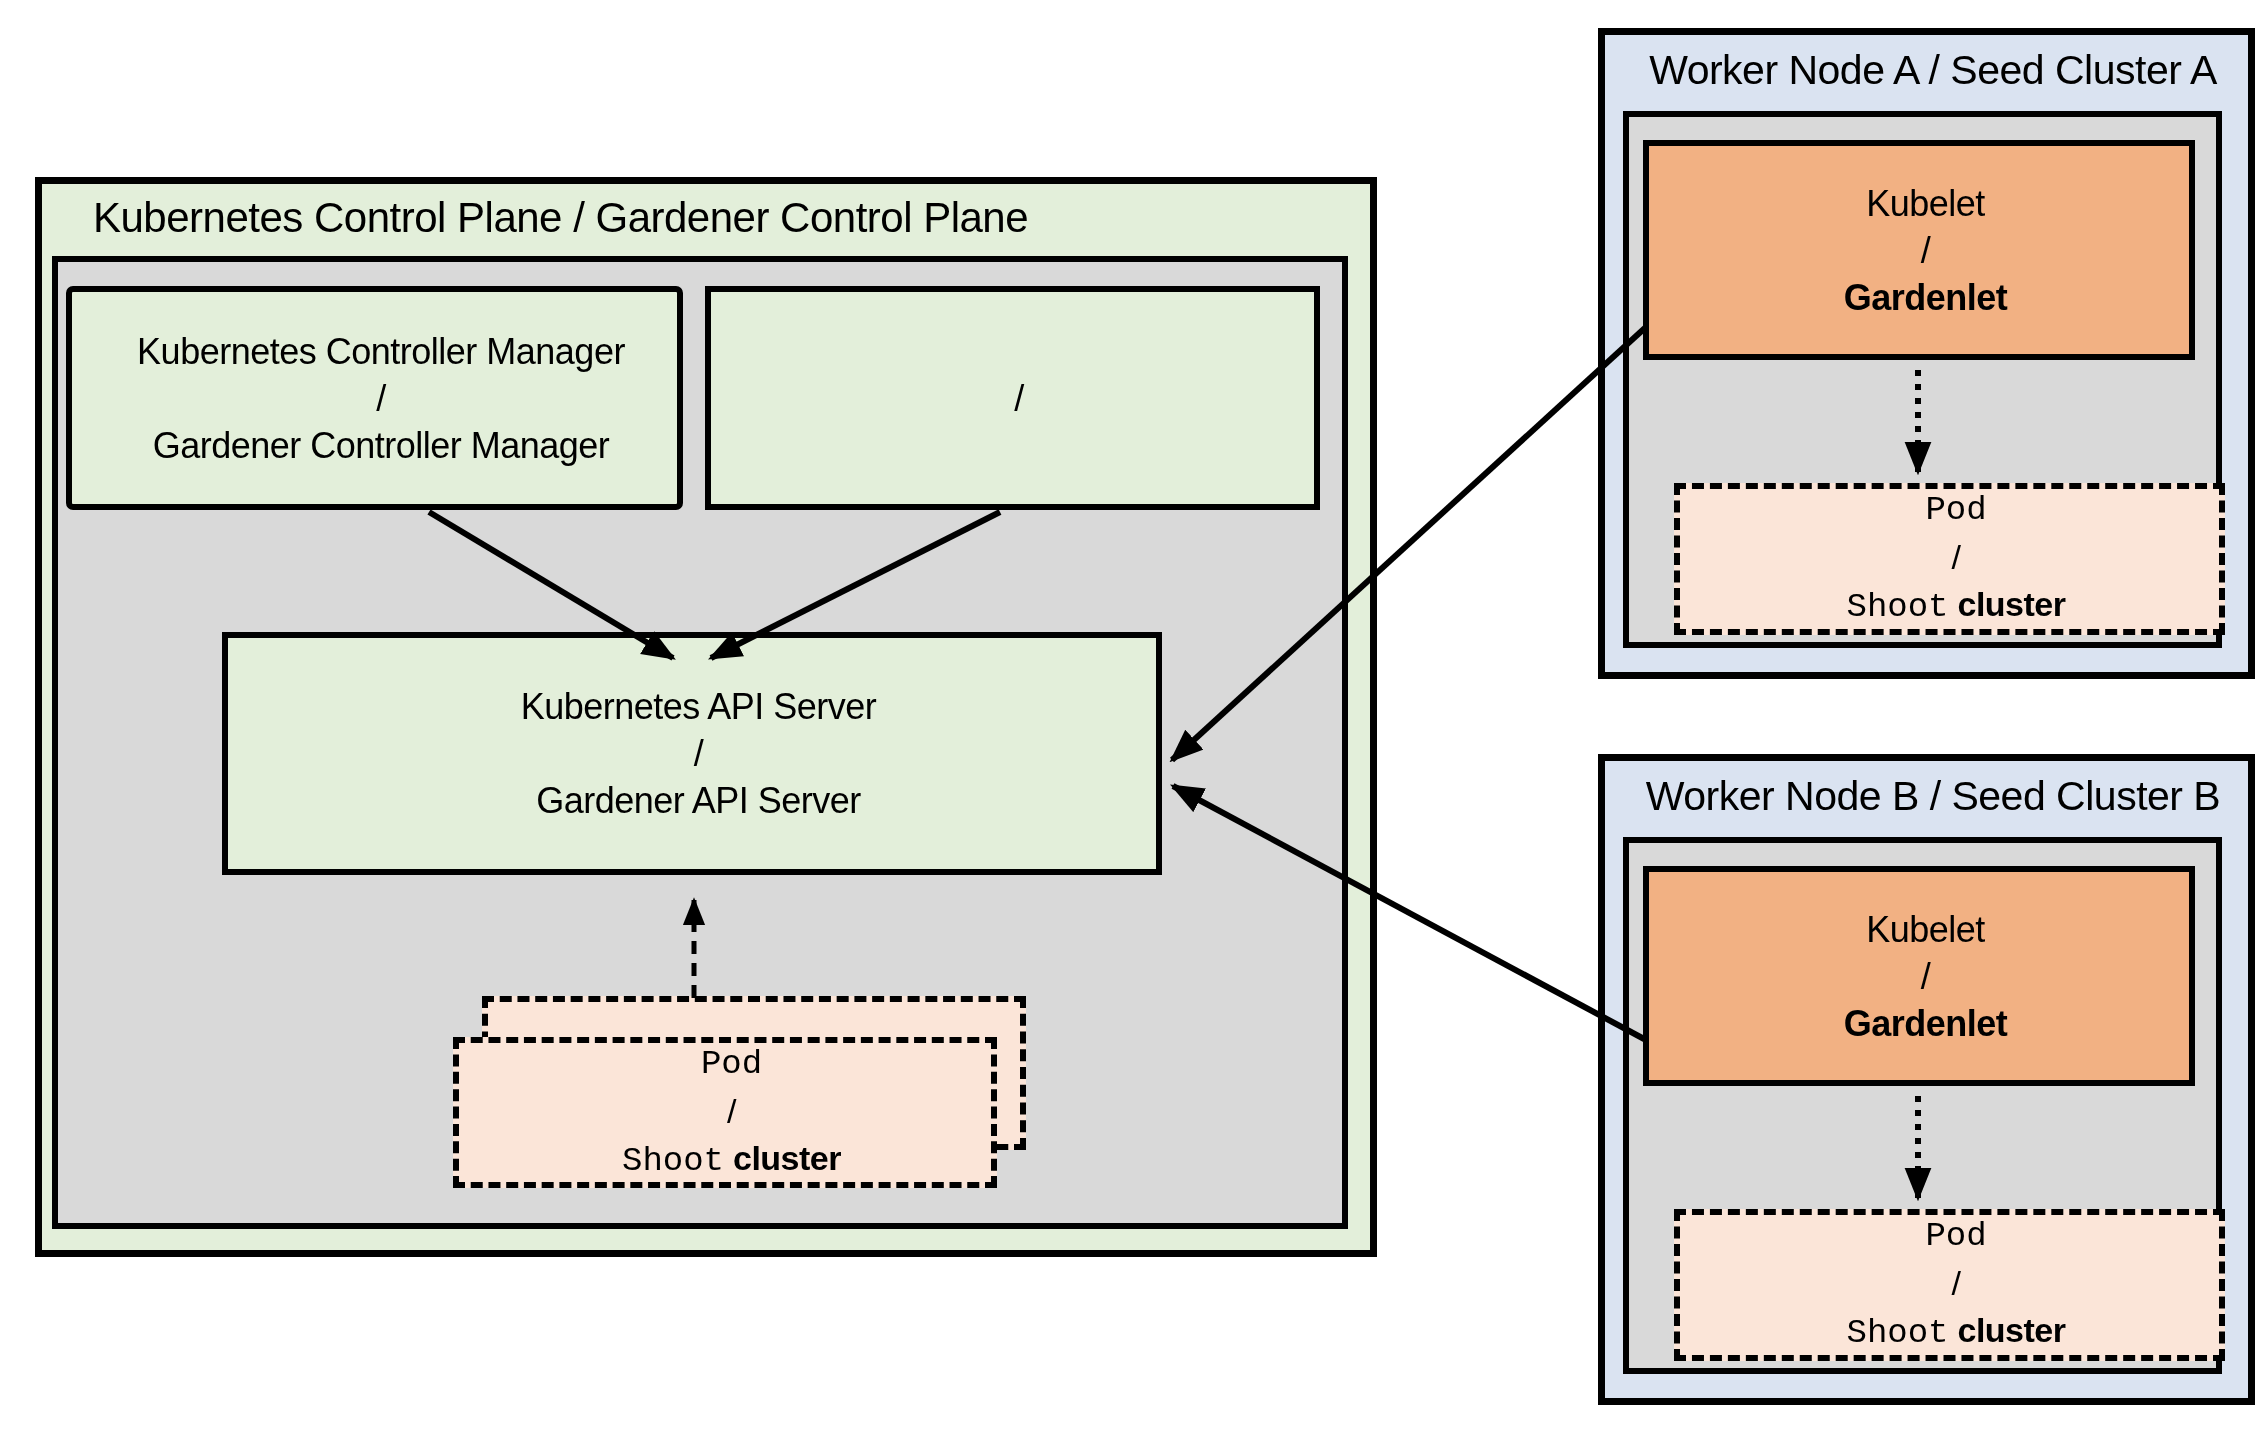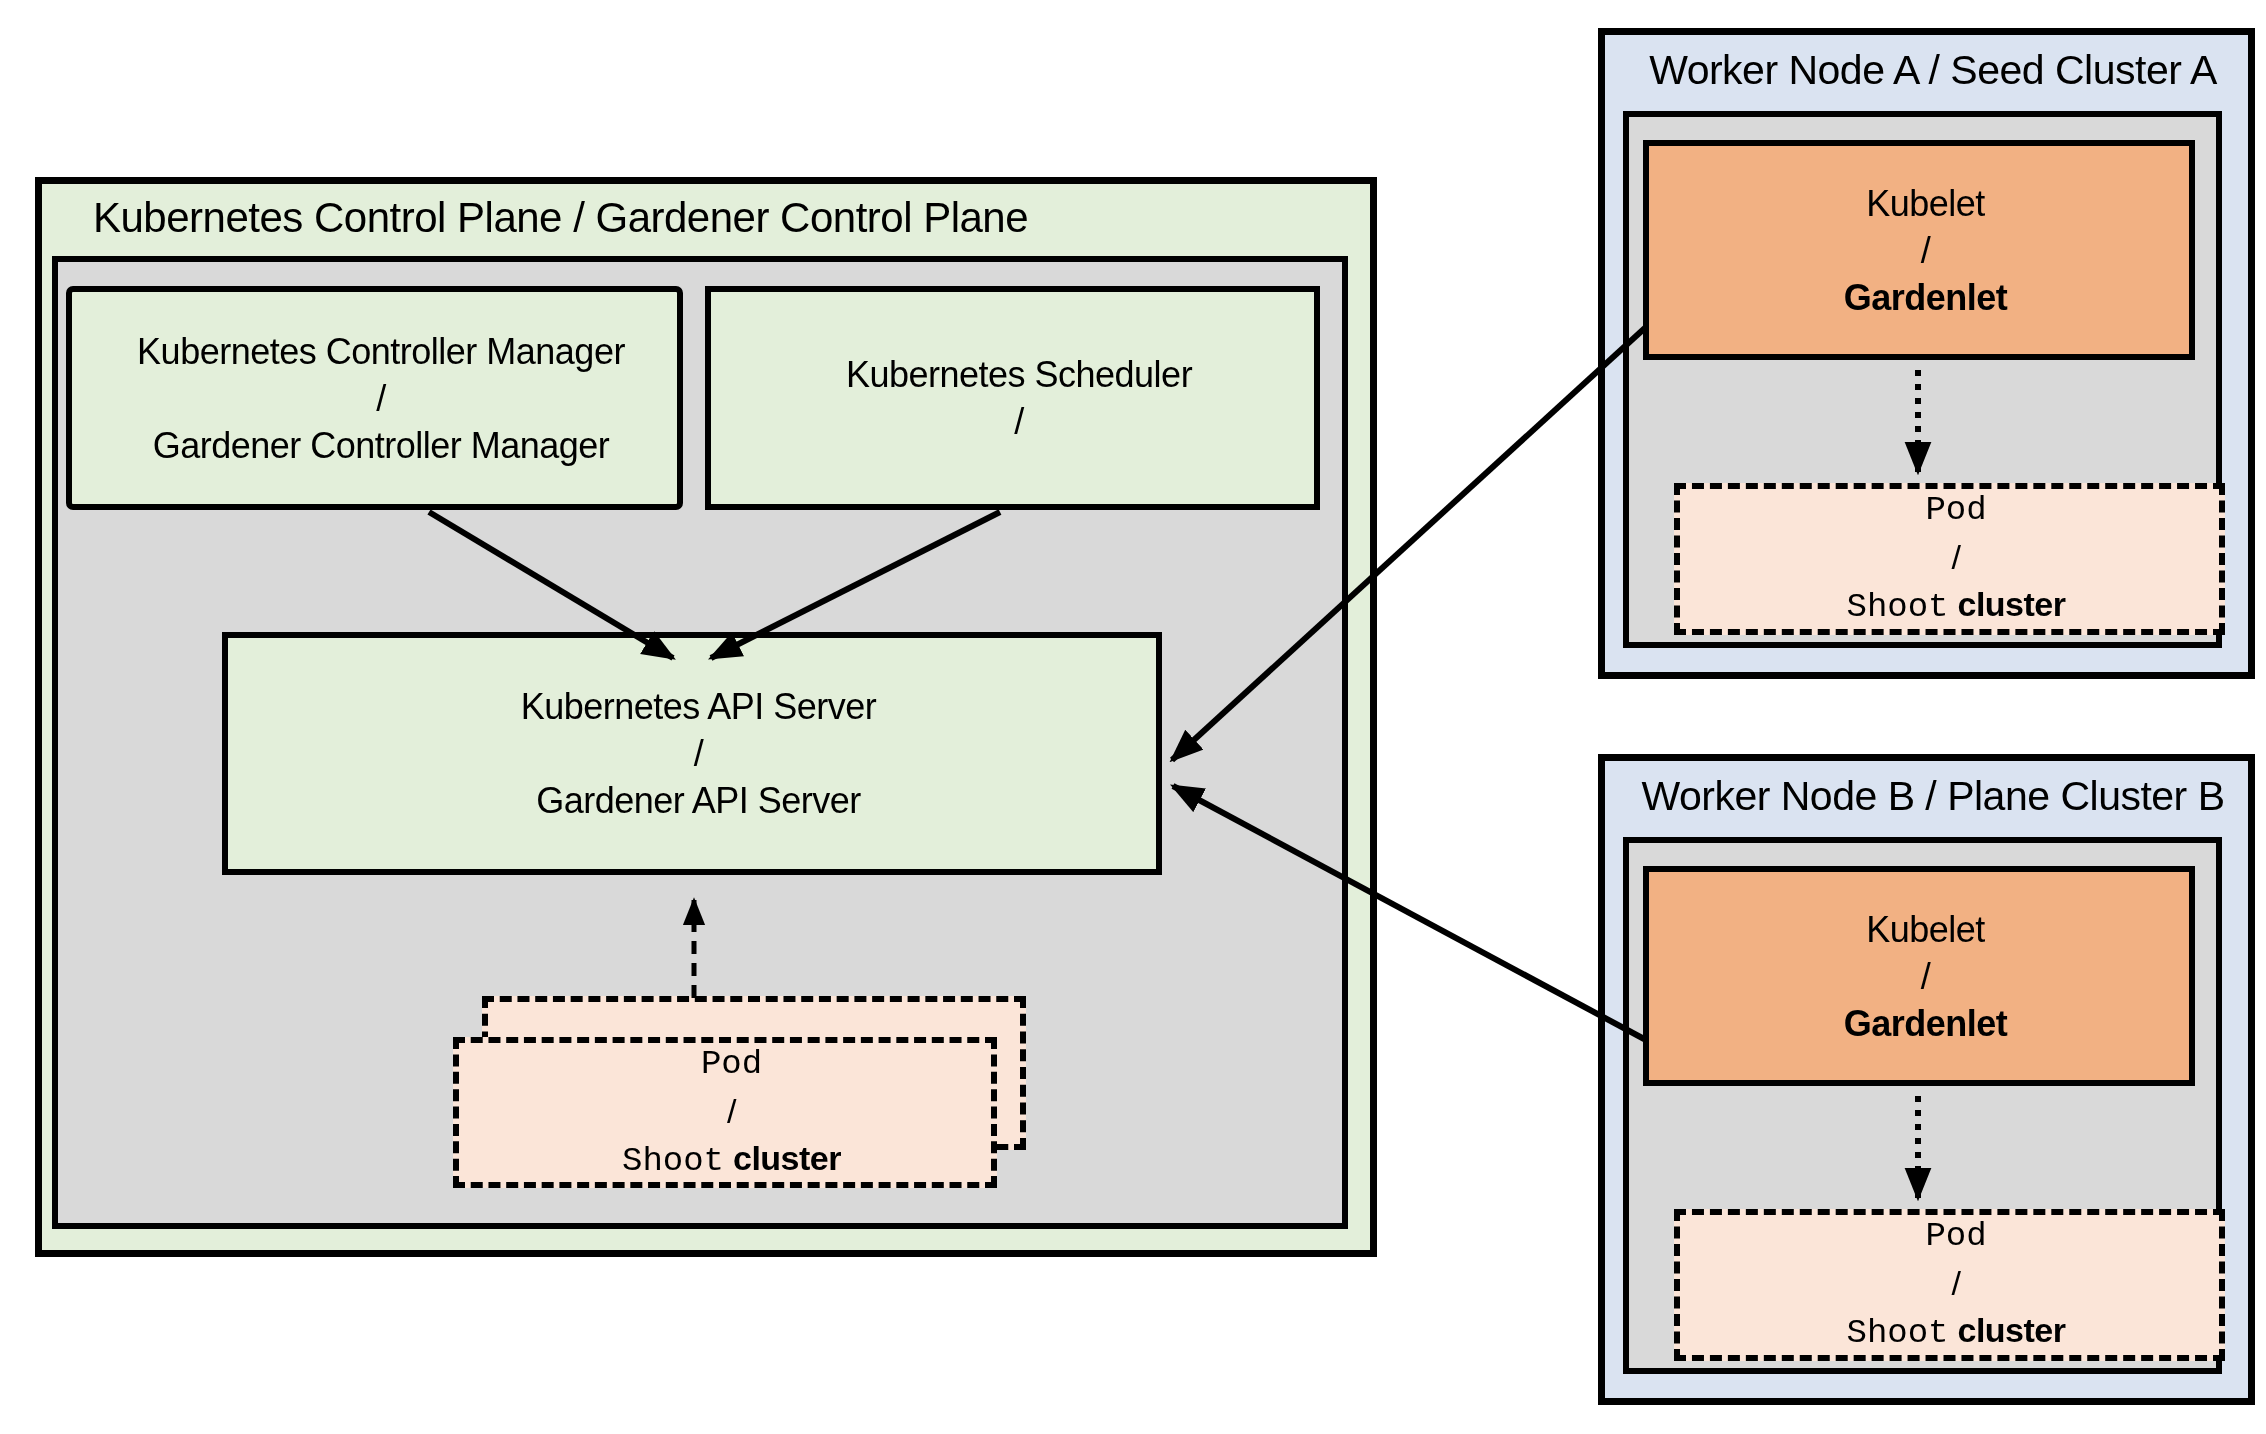--- a/index.html
+++ b/index.html
@@ -51,21 +51,20 @@
   <div class="abs box fill-green" style="left:66px;top:286px;width:617px;height:224px;border-radius:7px;">
     <div class="label3">
       <span>Kubernetes Controller Manager</span>
       <span>/</span>
       <span>Gardener Controller Manager</span>
     </div>
   </div>
 
   <div class="abs box fill-green" style="left:705px;top:286px;width:615px;height:224px;">
     <div class="label3">
-      <span>Kubernetes Scheduler</span>
       <span>/</span>
     </div>
   </div>
 
   <div class="abs box fill-green" style="left:222px;top:632px;width:940px;height:243px;">
     <div class="label3">
       <span>Kubernetes API Server</span>
       <span>/</span>
       <span>Gardener API Server</span>
     </div>
@@ -94,21 +93,21 @@
 
   <div class="abs dashedbox fill-peach" style="left:1643px;top:483px;width:551px;height:152px;">
     <div class="label3" style="font-size:34px;">
       <span class="mono podline">Pod</span>
       <span class="podline">/</span>
       <span class="podline"><span class="mono">Shoot</span><span class="bold"> cluster</span></span>
     </div>
   </div>
 
   <div class="abs box-thick fill-blue" style="left:1598px;top:754px;width:657px;height:651px;"></div>
-  <div class="abs wn-title" style="left:1598px;top:773px;width:657px;">Worker Node B / Plane Cluster B</div>
+  <div class="abs wn-title" style="left:1598px;top:773px;width:657px;">Worker Node B / Seed Cluster B</div>
   <div class="abs box fill-gray" style="left:1623px;top:837px;width:599px;height:537px;"></div>
 
   <div class="abs box fill-orange" style="left:1643px;top:866px;width:552px;height:220px;">
     <div class="label3">
       <span>Kubelet</span>
       <span>/</span>
       <span class="bold">Gardenlet</span>
     </div>
   </div>
 

